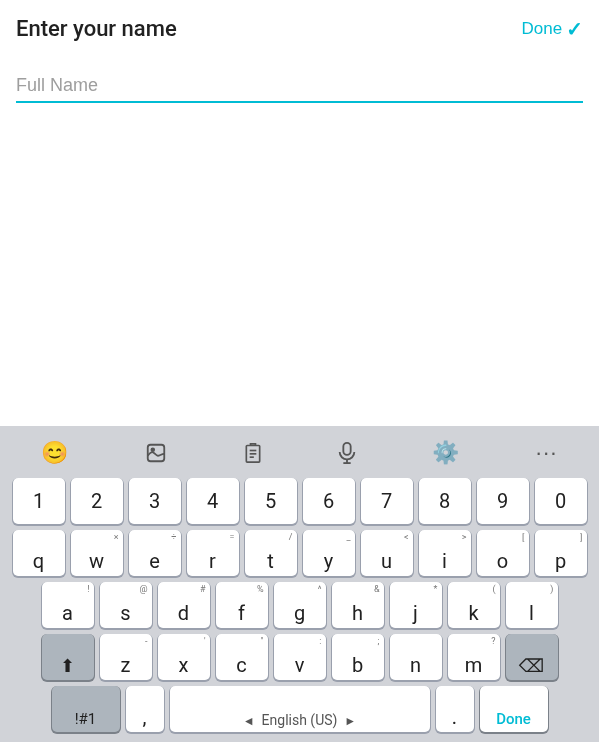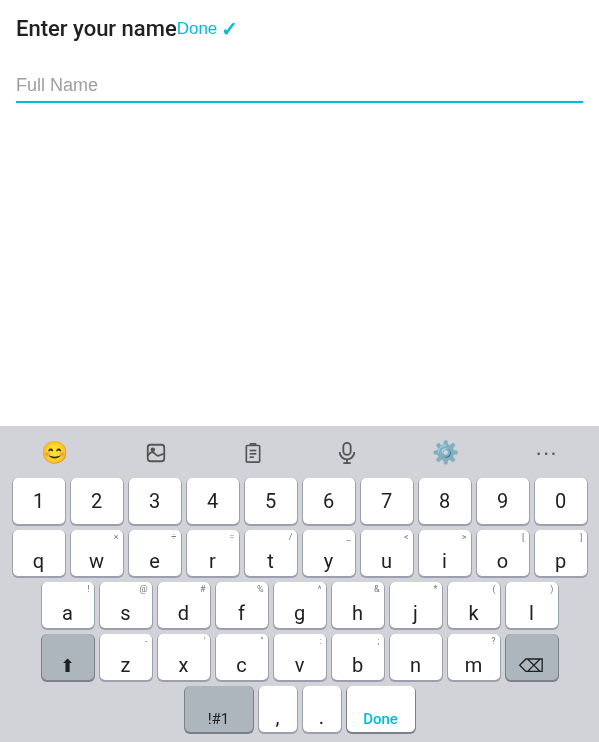--- a/index.html
+++ b/index.html
@@ -10,20 +10,21 @@
       background: #fff;
       overflow: hidden;
       display: flex;
       flex-direction: column;
     }
 
     
     .header {
       display: flex;
       align-items: center;
+      justify-content: space-between;
       padding: 16px 16px 12px 16px;
       background: #fff;
     }
     .header-title {
       font-size: 22px;
       font-weight: 500;
       color: #212121;
     }
     .done-btn {
       display: flex;
@@ -414,20 +415,27 @@
       </div>
     </div>
 
   <div class="kb-row">
     <div class="key key-special key-fn">
       <span class="key-main">!#1</span>
     </div>
     <div class="key key-letter key-comma">
       <span class="key-main">,</span>
     </div>
+    <div class="key key-space">
+      <span class="key-main">
+        <span class="lang-arrow">◄</span>
+        &nbsp;<span>English (US)</span>&nbsp;
+        <span class="lang-arrow">►</span>
+      </span>
+    </div>
     <div class="key key-letter key-period">
       <span class="key-main">.</span>
     </div>
     <div class="key key-special key-done-bottom">
       <span class="key-main" style="color:#00BCD4;font-size:15px;font-weight:500;">Done</span>
     </div>
   </div>
 
 </div>
 

